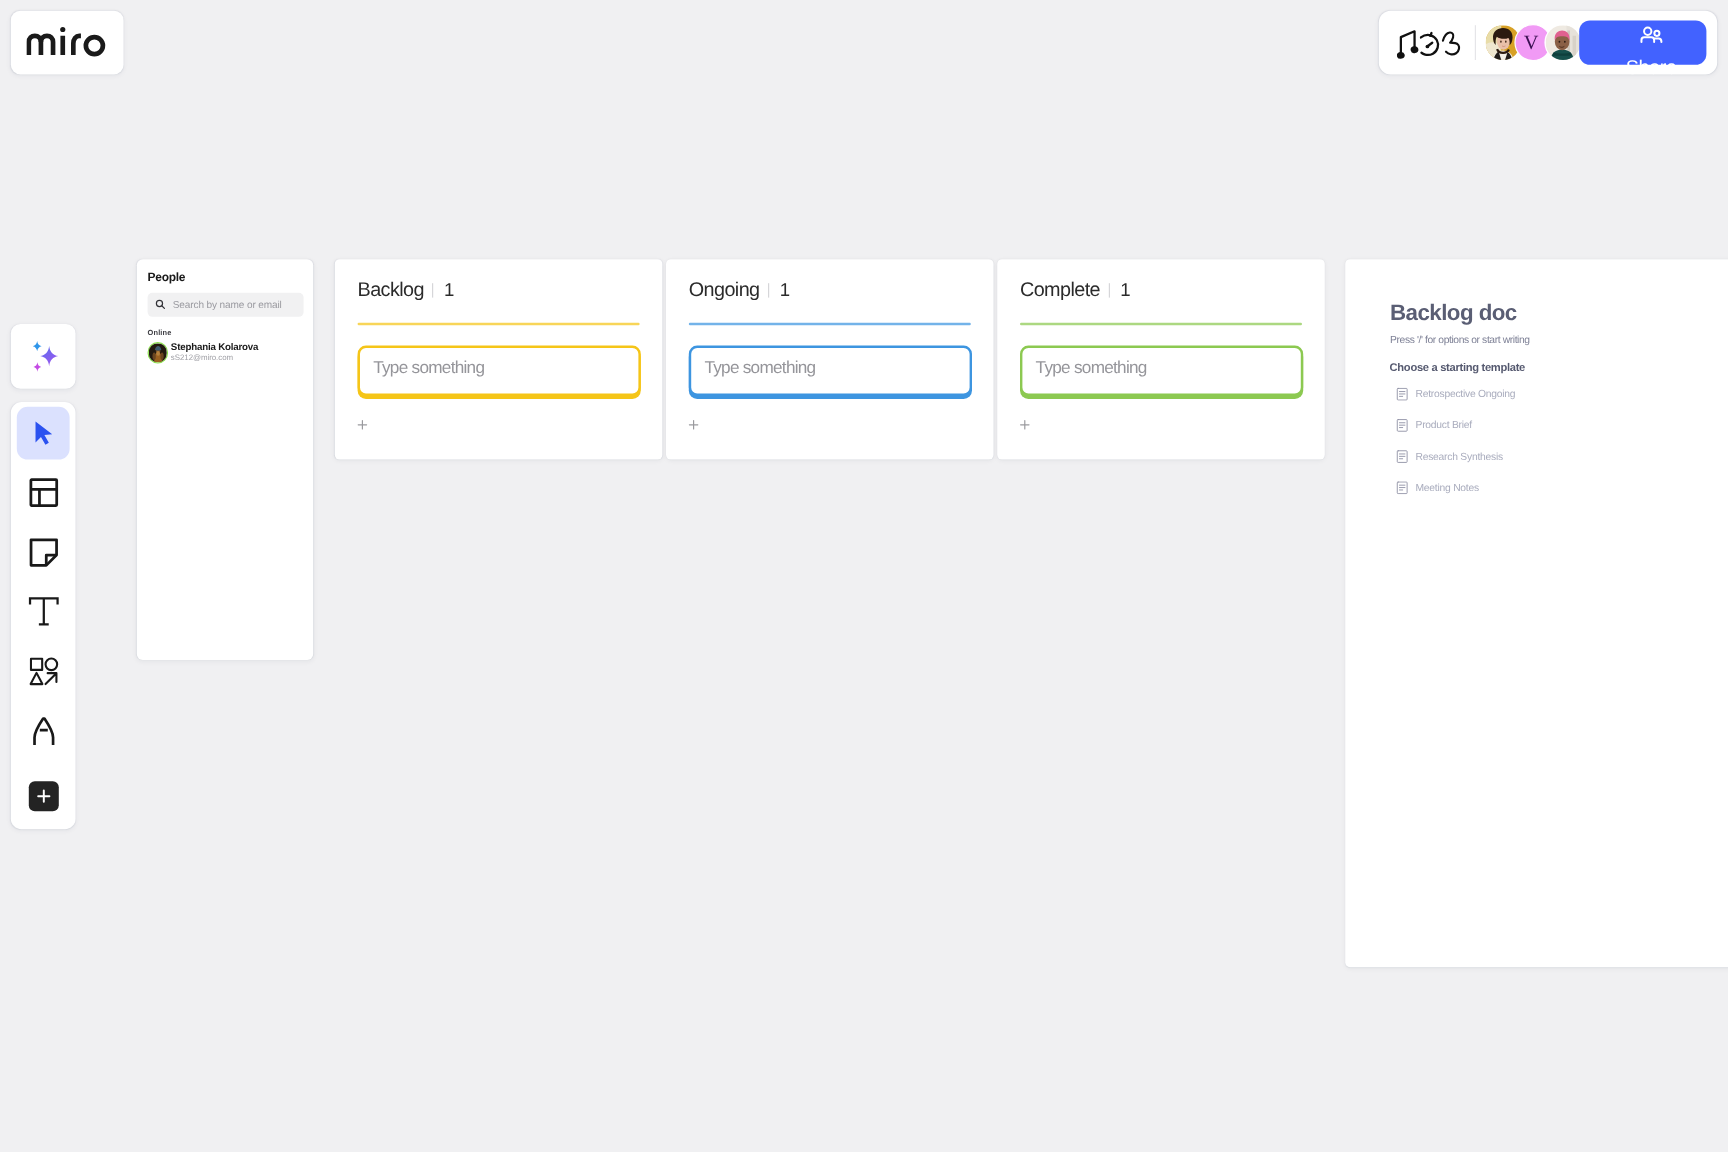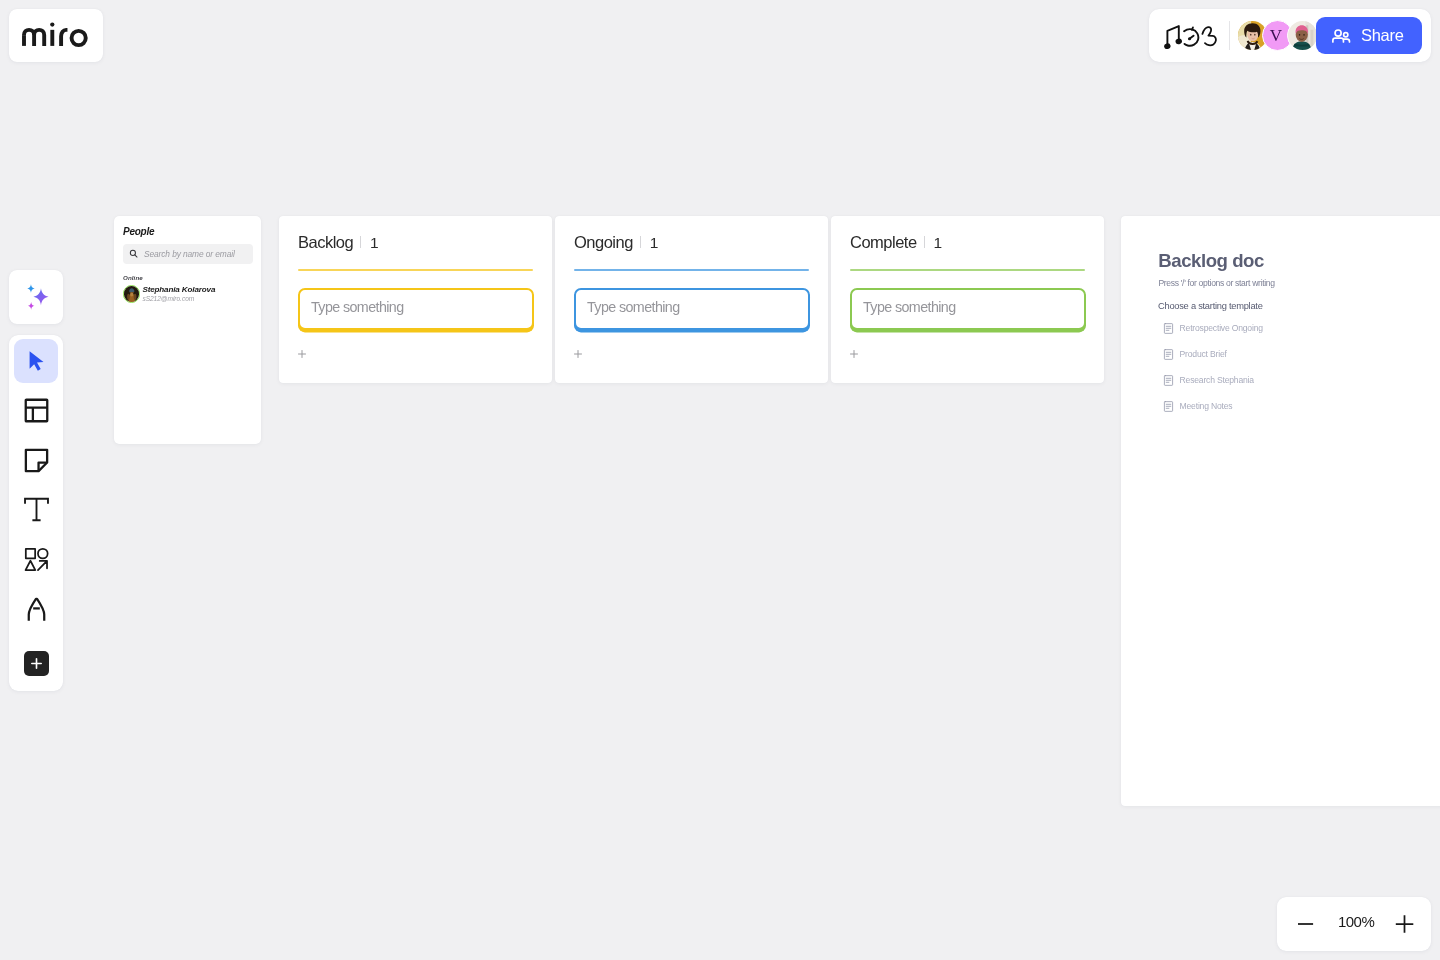--- a/index.html
+++ b/index.html
@@ -35,21 +35,21 @@
     width:31px; height:31px; border-radius:50%;
     border:1.5px solid #fff; margin-left:-6px; overflow:hidden;
     position:relative; flex:0 0 auto; background:#fff;
   }
   .avatar:first-child{ margin-left:0; }
   .share-btn{
     position:absolute; right:9px; top:8px;
     width:106px; height:37px; padding:0 0 0 14px;
     background:#4262ff; color:#fff; border-radius:9px;
     display:flex; align-items:center; gap:8px;
-    font-size:16.5px; font-weight:400; letter-spacing:-.3px; cursor:pointer;
+    font-size:16.5px; font-weight:400; letter-spacing:-.3px; cursor:pointer;flex-direction:column;
   }
   .sh-ico{ display:block; line-height:0; }
 
   
   .ai-card{
     position:absolute; left:9px; top:270px; width:54px; height:54px;
     background:#fff; border-radius:8px;
     box-shadow:0 1px 4px rgba(9,30,66,.055), 0 0 1px rgba(9,30,66,.07);
     display:flex; align-items:center; justify-content:center;
   }
@@ -65,24 +65,23 @@
   .tool > span{ display:block; line-height:0; }
   .tool svg{ display:block; }
   .tool.active{ background:#dbe1fe; }
   .tool-plus{
     width:25px; height:25px; border-radius:5px; background:#232323;
     display:flex; align-items:center; justify-content:center;
   }
 
   
   .people{
-    position:absolute; left:114px; top:216px; width:147px; height:228px;
+    position:absolute; left:114px; top:216px; width:147px; height:334px;
     background:#fff; border-radius:5px;
     box-shadow:0 1px 4px rgba(9,30,66,.05), 0 0 1px rgba(9,30,66,.07);
-    font-style:italic;
   }
   .people-title{ position:absolute; left:9px; top:9.5px; font-size:10px; font-weight:700;
                  color:#1a1a1a; letter-spacing:-.25px; }
   .search{
     position:absolute; left:8.9px; top:28px; width:130px; height:19.5px;
     background:#f1f1f2; border-radius:4px;
     display:flex; align-items:center; padding:0 0 0 6.5px; gap:5.2px;
   }
   .search span.ph{ font-size:8.4px; color:#9b9ba1; letter-spacing:-.1px; }
   .s-icon{ display:block; line-height:0; }
@@ -116,21 +115,21 @@
   
   .doc{
     position:absolute; left:1121px; top:216px; width:340px; height:590px;
     background:#fff; border-radius:4px;
     box-shadow:0 1px 4px rgba(9,30,66,.05), 0 0 1px rgba(9,30,66,.07);
   }
   .doc-title{ position:absolute; left:37.3px; top:36px; font-size:18.6px; font-weight:700;
               color:#5a5e74; letter-spacing:-.45px; line-height:1; }
   .doc-sub{ position:absolute; left:37.4px; top:62.5px; font-size:8.6px; color:#7e8196;
             letter-spacing:-.33px; line-height:1; }
-  .doc-choose{ position:absolute; left:37px; top:85.5px; font-size:9.3px; font-weight:400;
+  .doc-choose{ position:absolute; left:37px; top:85.5px; font-size:9.3px; font-weight:700;
                color:#565a70; letter-spacing:-.25px; line-height:1; }
   #doc-templates{ position:absolute; left:42.4px; top:107px; }
   .tpl{ display:flex; align-items:center; gap:5.2px; height:11px; margin-bottom:14.9px; cursor:pointer; }
   .tpl svg{ display:block; }
   .tpl .lbl{ font-size:8.6px; color:#a9acbd; letter-spacing:-.2px; line-height:1; }
   .tpl .ic{ display:block; line-height:0; }
 
   
   .zoom{
     position:absolute; left:1277px; top:897px; width:154px; height:54px;
@@ -393,45 +392,28 @@
           </span>
           <span class="lbl">Product Brief</span>
         </div>
         <div class="tpl">
           <span class="ic">
             <svg width="11" height="11" viewBox="0 0 22 22" fill="none" stroke="#8e91a5" stroke-width="1.5" stroke-linecap="round" stroke-linejoin="round">
               <rect x="2.8" y="1.3" width="16.4" height="19.4" rx="1.4"></rect>
               <path d="M6.4 6.6h9.2M6.4 10.6h9.2M6.4 14.6h5.4"></path>
             </svg>
           </span>
-          <span class="lbl">Research Stephania</span>
+          <span class="lbl">Research Synthesis</span>
         </div>
         <div class="tpl">
           <span class="ic">
             <svg width="11" height="11" viewBox="0 0 22 22" fill="none" stroke="#8e91a5" stroke-width="1.5" stroke-linecap="round" stroke-linejoin="round">
               <rect x="2.8" y="1.3" width="16.4" height="19.4" rx="1.4"></rect>
               <path d="M6.4 6.6h9.2M6.4 10.6h9.2M6.4 14.6h5.4"></path>
             </svg>
           </span>
           <span class="lbl">Meeting Notes</span>
         </div>
       </div>
   </div>
 
-  <div class="zoom">
-    <div class="zbtn out">
-        <span>
-          <svg width="24" height="24" viewBox="0 0 24 24" fill="none" stroke="#191919" stroke-width="1.75" stroke-linecap="butt">
-            <path d="M1 12h15.1"></path>
-          </svg>
-        </span>
-      </div>
-    <div class="zoom-lvl">100%</div>
-    <div class="zbtn in">
-        <span>
-          <svg width="24" height="24" viewBox="0 0 24 24" fill="none" stroke="#191919" stroke-width="1.75" stroke-linecap="butt">
-            <path d="M9.5 3.2v17.5M0.8 12h17.5"></path>
-          </svg>
-        </span>
-      </div>
-  </div>
 
 </div>
 
 </body></html>

